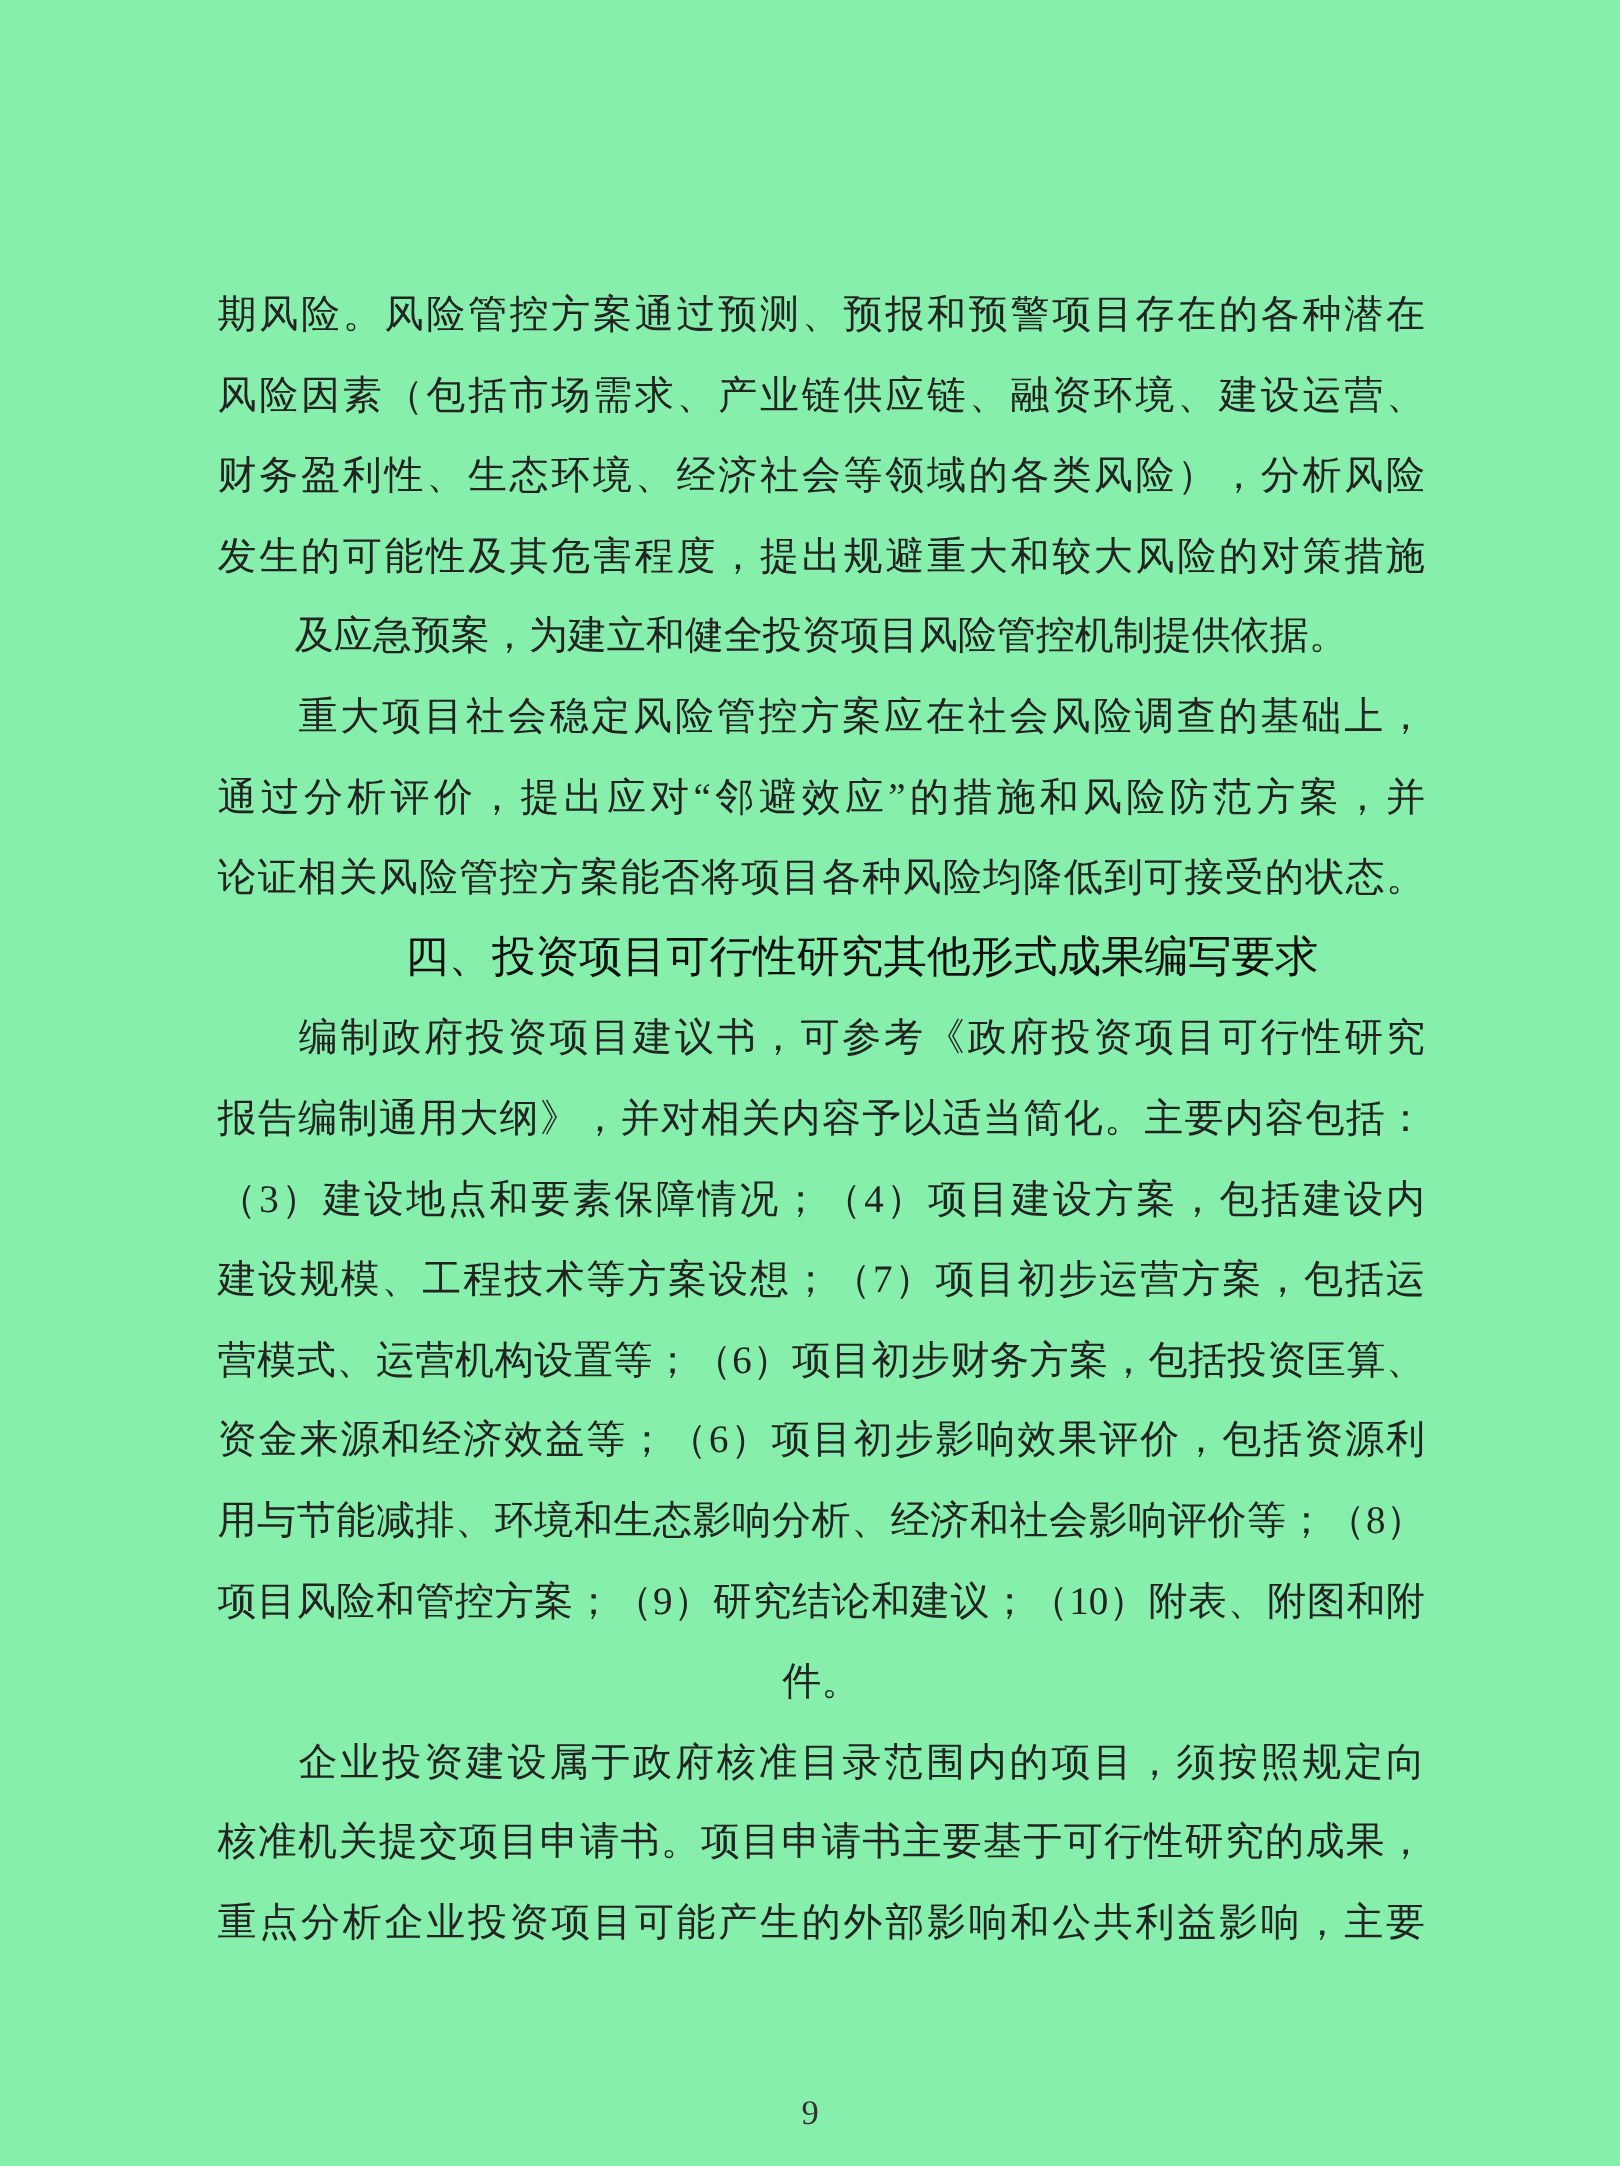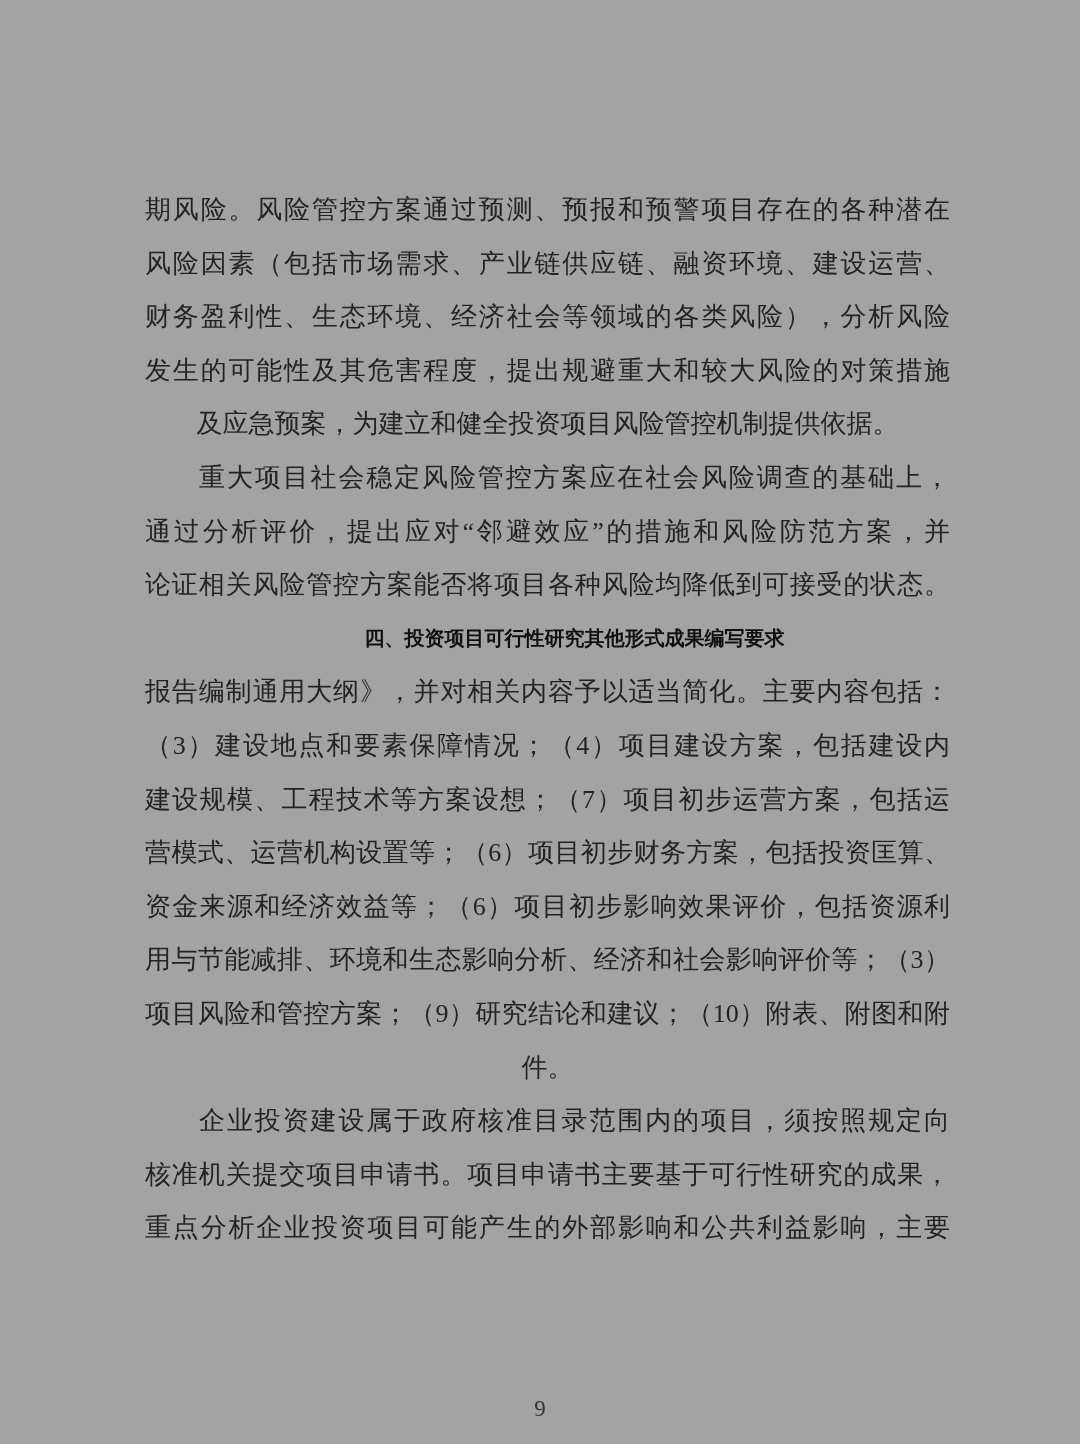--- a/index.html
+++ b/index.html
@@ -4,21 +4,21 @@
 <style>
   html, body {
     margin: 0;
     padding: 0;
     background: #ffffff;
   }
   .page {
     position: relative;
     width: 1080px;
     height: 1444px;
-    background: #a3a3a3;
+    background: #86efac;
     overflow: hidden;
     font-family: "Liberation Serif", "DejaVu Serif", serif;
     color: #232323;
   }
   .text-block {
     position: absolute;
     left: 145px;
     top: 183px;
     width: 805px;
   }
@@ -32,22 +32,22 @@
   }
   .line.justify {
     text-align: justify;
     text-align-last: justify;
   }
   .line.indent {
     text-indent: 54px;
   }
   .line.heading {
     font-family: "Liberation Sans", "DejaVu Sans", sans-serif;
-    font-weight: 700;
-    font-size: 20px;
+    font-weight: 400;
+    font-size: 29px;
     color: #101010;
   }
   .page-number {
     position: absolute;
     left: 0;
     top: 1396px;
     width: 1080px;
     text-align: center;
     font-size: 23px;
     color: #333333;
@@ -60,26 +60,27 @@
   <div class="text-block" id="body-lines">
       <div class="line justify">期风险。风险管控方案通过预测、预报和预警项目存在的各种潜在</div>
       <div class="line justify">风险因素（包括市场需求、产业链供应链、融资环境、建设运营、</div>
       <div class="line justify">财务盈利性、生态环境、经济社会等领域的各类风险），分析风险</div>
       <div class="line justify">发生的可能性及其危害程度，提出规避重大和较大风险的对策措施</div>
       <div class="line">及应急预案，为建立和健全投资项目风险管控机制提供依据。</div>
       <div class="line indent justify">重大项目社会稳定风险管控方案应在社会风险调查的基础上，</div>
       <div class="line justify">通过分析评价，提出应对“邻避效应”的措施和风险防范方案，并</div>
       <div class="line justify">论证相关风险管控方案能否将项目各种风险均降低到可接受的状态。</div>
       <div class="line heading indent">四、投资项目可行性研究其他形式成果编写要求</div>
+      <div class="line indent justify">编制政府投资项目建议书，可参考《政府投资项目可行性研究</div>
       <div class="line justify">报告编制通用大纲》，并对相关内容予以适当简化。主要内容包括：</div>
       <div class="line justify">（3）建设地点和要素保障情况；（4）项目建设方案，包括建设内容、</div>
       <div class="line justify">建设规模、工程技术等方案设想；（7）项目初步运营方案，包括运</div>
       <div class="line justify">营模式、运营机构设置等；（6）项目初步财务方案，包括投资匡算、</div>
       <div class="line justify">资金来源和经济效益等；（6）项目初步影响效果评价，包括资源利</div>
-      <div class="line justify">用与节能减排、环境和生态影响分析、经济和社会影响评价等；（3）</div>
+      <div class="line justify">用与节能减排、环境和生态影响分析、经济和社会影响评价等；（8）</div>
       <div class="line justify">项目风险和管控方案；（9）研究结论和建议；（10）附表、附图和附</div>
       <div class="line">件。</div>
       <div class="line indent justify">企业投资建设属于政府核准目录范围内的项目，须按照规定向</div>
       <div class="line justify">核准机关提交项目申请书。项目申请书主要基于可行性研究的成果，</div>
       <div class="line justify">重点分析企业投资项目可能产生的外部影响和公共利益影响，主要</div>
     </div>
   <div class="page-number">9</div>
 </div>
 
 </body></html>

